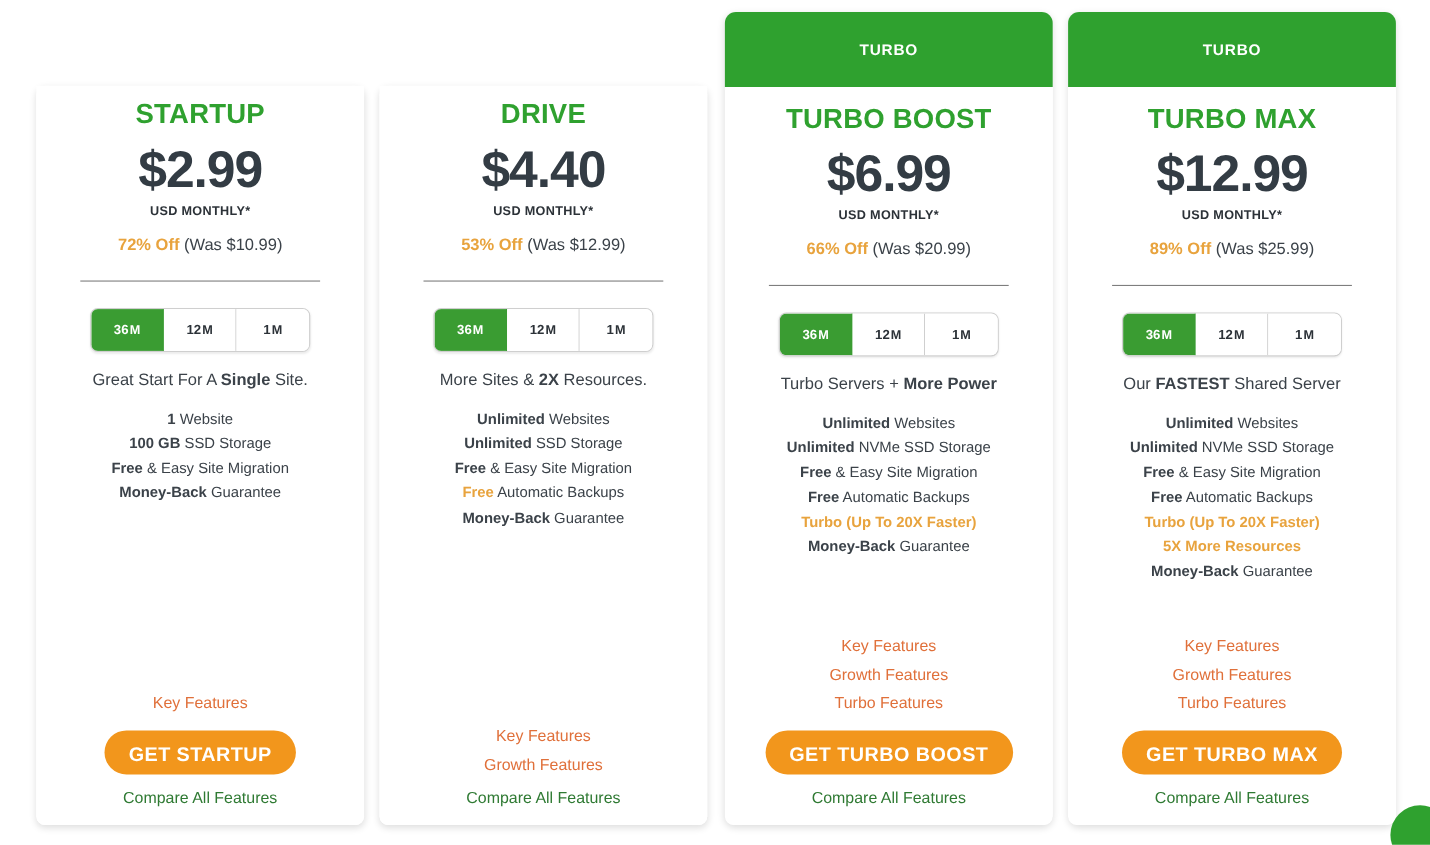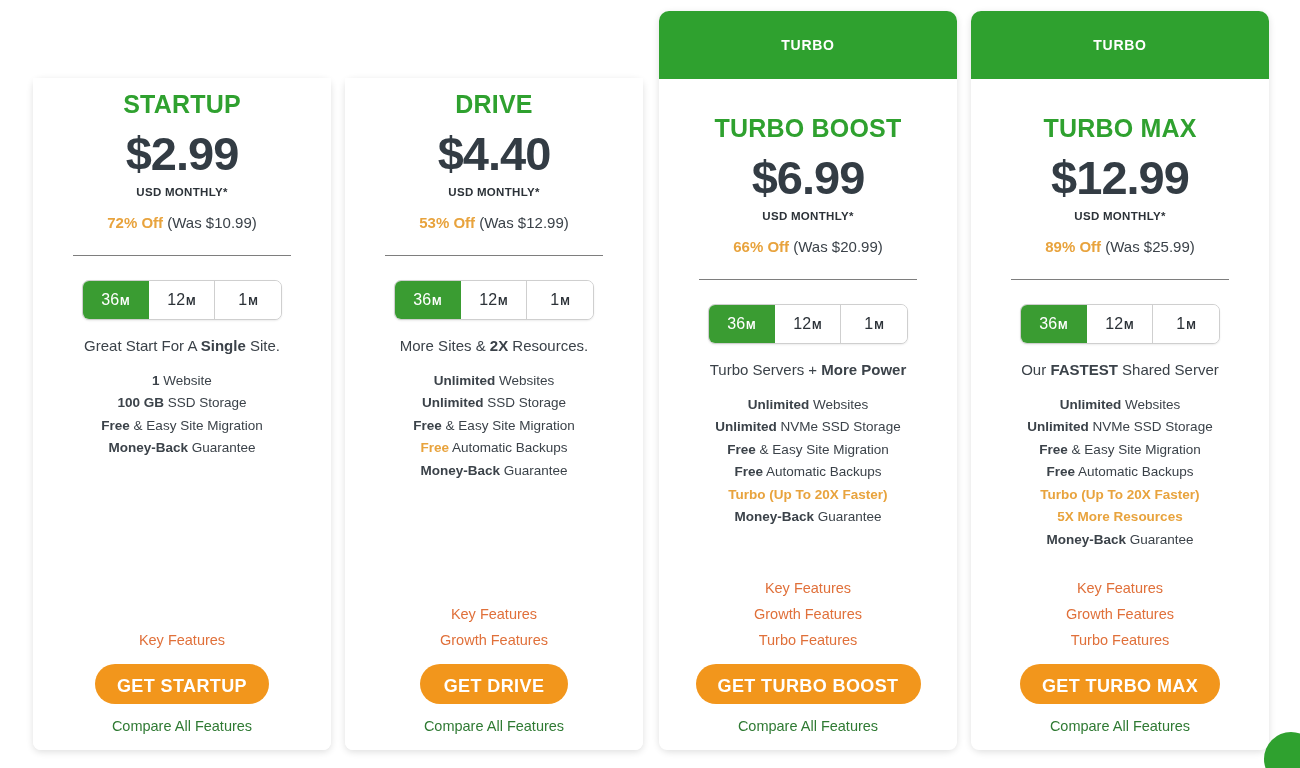--- a/index.html
+++ b/index.html
@@ -66,21 +66,21 @@
     flex: 1;
     display: flex;
     flex-direction: column;
     align-items: center;
     padding: 0 14px;
     background: #ffffff;
     border-bottom-left-radius: 8px;
     border-bottom-right-radius: 8px;
   }
   .standard .card-body { padding-top: 13px; }
-  .featured .card-body { padding-top: 16px; margin-top: 20px; }
+  .featured .card-body { padding-top: 16px; }
 
   .plan-name {
     color: #2fa12f;
     font-size: 25px;
     font-weight: bold;
     letter-spacing: 0.2px;
     text-align: center;
     line-height: 1.1;
   }
 
@@ -136,22 +136,22 @@
     align-items: baseline;
     justify-content: center;
     gap: 1px;
     background: #ffffff;
     border-right: 1px solid #cfcfcf;
     padding: 0 9px;
     cursor: pointer;
   }
   .term-opt:last-child { border-right: none; }
   .term-opt .num {
-    font-size: 16px;
-    font-weight: normal;
+    font-size: 12px;
+    font-weight: bold;
     color: #2c3238;
     line-height: 38px;
   }
   .term-opt .mo {
     font-size: 11.5px;
     font-weight: bold;
     color: #2c3238;
   }
   .term-opt.active {
     background: #3a9c32;
@@ -308,21 +308,20 @@
           <div class="feature"><span style="font-weight: bold;">Unlimited</span><span> SSD Storage</span></div>
           <div class="feature"><span style="font-weight: bold;">Free</span><span> &amp; Easy Site Migration</span></div>
           <div class="feature"><span style="font-weight: bold; color: rgb(232, 163, 61);">Free</span><span> Automatic Backups</span></div>
           <div class="feature"><span style="font-weight: bold;">Money-Back</span><span> Guarantee</span></div>
         </div>
         <div class="spacer"></div>
         <div class="feature-links">
           <div class="feature-link">Key Features</div>
           <div class="feature-link">Growth Features</div>
         </div>
-        <button class="cta-btn">GET DRIVE</button>
         <div class="compare-link">Compare All Features</div>
       </div>
     </div>
     <div class="plan-card featured col-3">
       <div class="ribbon">
         <span class="ribbon-text">TURBO</span>
       </div>
       <div class="card-body">
         <div class="plan-name">TURBO BOOST</div>
         <div class="price">$6.99</div>

